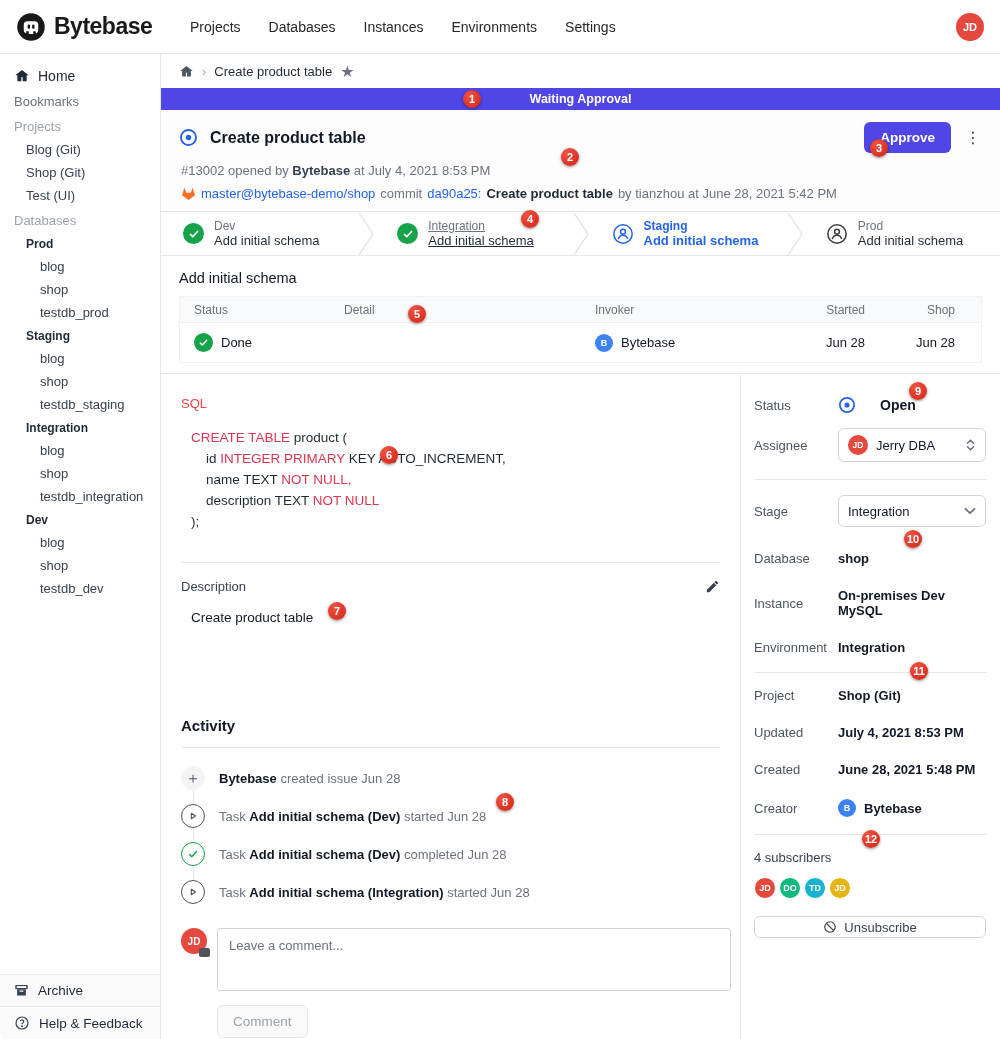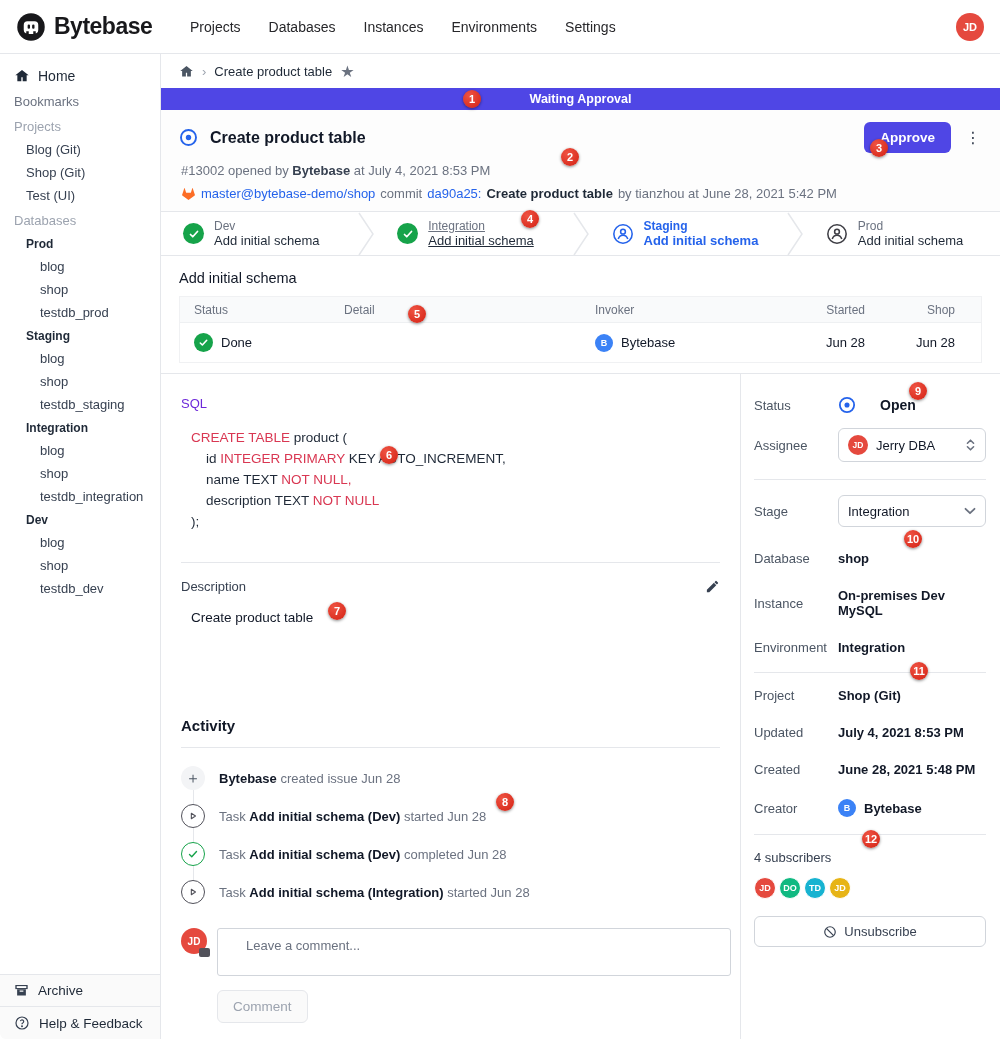--- a/index.html
+++ b/index.html
@@ -68,21 +68,21 @@
   .trow { display:grid; grid-template-columns:150px 1fr 200px 110px 90px; align-items:center; }
   .trow.head { height:25px; font-size:12px; color:#6b7280; }
   .trow.body { height:40px; background:#fff; border-top:1px solid #eef0f2; font-size:13px; color:#111827; }
   .tcell { padding-left:14px; display:flex; align-items:center; gap:8px; }
   .tcell.num { justify-content:flex-end; padding-right:26px; }
   .mini-avatar { width:18px; height:18px; border-radius:50%; background:#3b82f6; color:#fff; font-size:9px; font-weight:700; display:flex; align-items:center; justify-content:center; }
 
   
   .content-row { flex:1; display:flex; border-top:1px solid #e5e7eb; min-height:0; }
   .main-card { flex:1; padding:22px 20px; min-width:0; }
-  .sql-label { font-size:13px; color:#6d28d9; }
+  .sql-label { font-size:13px; color:#ef4444; }
   .sql-code { margin:16px 0 0 10px; font-size:13.5px; line-height:21px; white-space:pre; color:#1f2937; }
   .sql-kw { color:#d93752; }
   .div-line { border:none; border-top:1px solid #e5e7eb; margin:30px 0 0 0; }
   .desc-head { display:flex; align-items:center; margin-top:16px; }
   .desc-label { font-size:13px; color:#374151; }
   .edit-icon { margin-left:auto; cursor:pointer; }
   .desc-content { margin:16px 0 0 10px; font-size:13.5px; color:#111827; }
 
   .activity-heading { margin-top:92px; font-size:15px; font-weight:600; color:#111827; padding-bottom:13px; border-bottom:1px solid #e5e7eb; }
   .feed { margin-top:18px; }
@@ -92,21 +92,21 @@
   .feed-icon.play { border:1.5px solid #52525b; color:#52525b; }
   .feed-icon.check { border:1.5px solid #16a34a; color:#16a34a; }
   .feed-item:not(:last-child)::before { content:""; position:absolute; left:12px; top:24px; bottom:-10px; width:1px; background:#e5e7eb; z-index:1; }
   .feed-text { font-size:13px; color:#6b7280; }
   .feed-text b { color:#111827; font-weight:700; }
 
   .comment-row { display:flex; gap:10px; margin-top:10px; }
   .avatar.cmt { width:26px; height:26px; font-size:10px; position:relative; flex:none; }
   .cmt-bubble { position:absolute; right:-3px; bottom:-3px; width:11px; height:9px; background:#52525b; border-radius:2px; }
   .cmt-bubble::after { content:""; position:absolute; left:2px; bottom:-3px; border:3px solid transparent; border-top-color:#52525b; }
-  textarea.comment-box { flex:none; width:514px; height:48px; border:1px solid #d1d5db; border-radius:3px; resize:none; font-family:inherit; font-size:13px; color:#374151; padding:9px 28px; outline:none; }
+  textarea.comment-box { flex:none; width:514px; height:63px; border:1px solid #d1d5db; border-radius:3px; resize:none; font-family:inherit; font-size:13px; color:#374151; padding:9px 11px; outline:none; }
   textarea.comment-box::placeholder { color:#6b7280; }
   .btn-comment { margin:14px 0 0 36px; background:#fafafa; border:1px solid #e5e7eb; color:#9ca3af; border-radius:6px; font-size:13.5px; padding:8px 15px; font-family:inherit; }
 
   
   .detail-side { width:260px; flex:none; border-left:1px solid #e5e7eb; padding:22px 14px 0 13px; font-size:13px; }
   .drow { display:flex; align-items:center; }
   .dlabel { width:84px; flex:none; color:#4b5563; }
   .dvalue { color:#111827; font-weight:600; }
   .dvalue.lite { font-weight:700; }
   .open-wrap { display:flex; align-items:center; gap:24px; font-size:14px; font-weight:600; }
@@ -116,21 +116,21 @@
   .sel .grow { flex:1; }
   .avatar.sm { width:20px; height:20px; font-size:8.5px; flex:none; }
   .dhr { border:none; border-top:1px solid #e5e7eb; margin:17px 0 15px 0; }
   .mt22 { margin-top:22px; }
   .mt24 { margin-top:24px; }
   .mt14 { margin-top:14px; }
   .subs-head { color:#374151; margin-top:4px; }
   .subs-row { display:flex; gap:3px; margin-top:12px; }
   .sub-av { width:22px; height:22px; border-radius:50%; color:#fff; font-size:9px; font-weight:700; display:flex; align-items:center; justify-content:center; border:1.5px solid #fff; }
   .sub-0 { background:#e5493e; } .sub-1 { background:#10b981; } .sub-2 { background:#17b3d1; } .sub-3 { background:#e7b416; }
-  .btn-unsub { margin-top:17px; width:232px; height:31px; background:#fff; border:1px solid #d1d5db; border-radius:6px; display:flex; align-items:center; justify-content:center; gap:7px; font-size:13px; color:#374151; cursor:pointer; font-family:inherit; }
+  .btn-unsub { margin-top:17px; width:232px; height:22px; background:#fff; border:1px solid #d1d5db; border-radius:6px; display:flex; align-items:center; justify-content:center; gap:7px; font-size:13px; color:#374151; cursor:pointer; font-family:inherit; }
 
   
   .ann { position:absolute; width:18px; height:18px; border-radius:50%;
          background:radial-gradient(circle at 35% 30%, #ef5343, #d32113);
          color:#fff; font-size:11px; font-weight:700; display:flex; align-items:center; justify-content:center;
          box-shadow:0 1px 3px rgba(0,0,0,.45); z-index:60; }
   svg { display:block; }
 </style>
 </head>
 <body>

